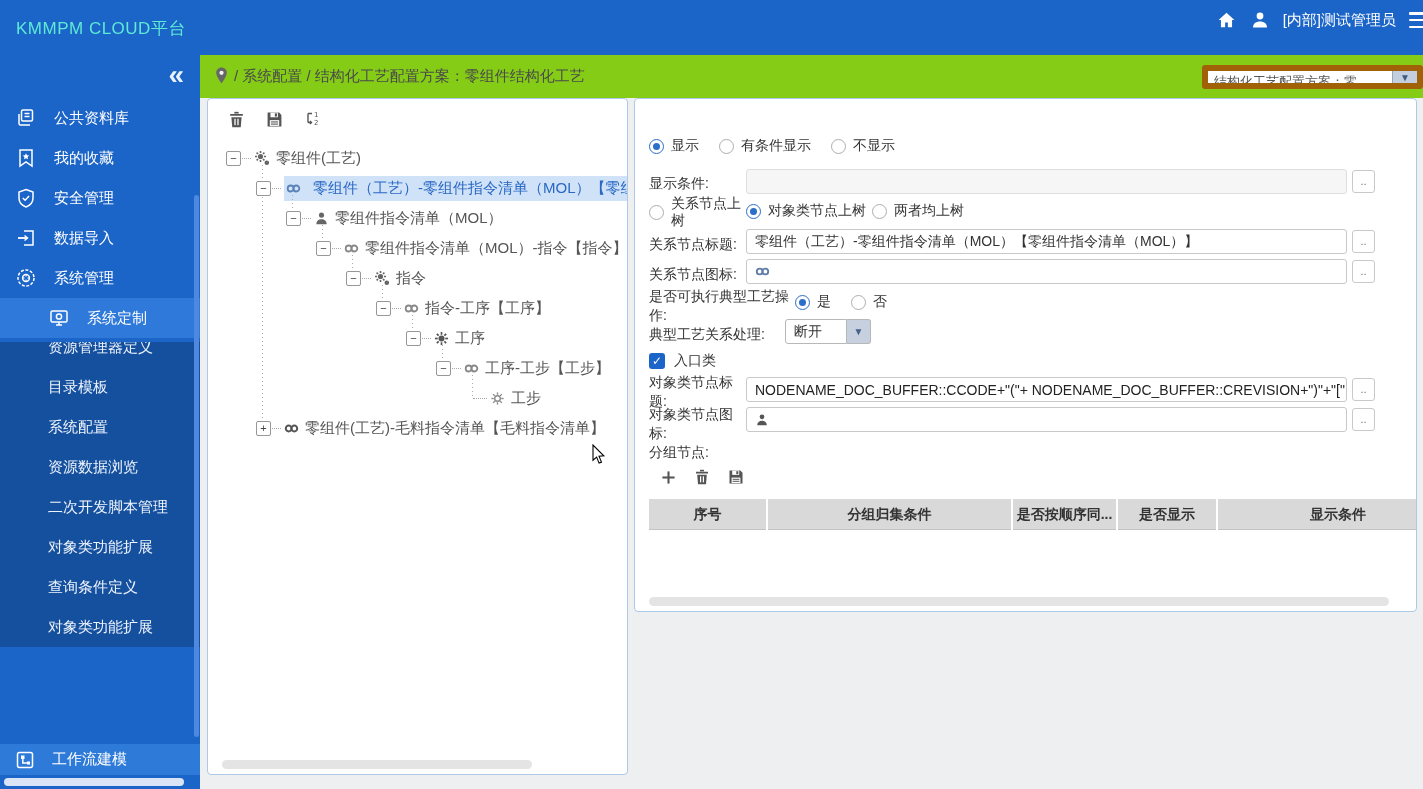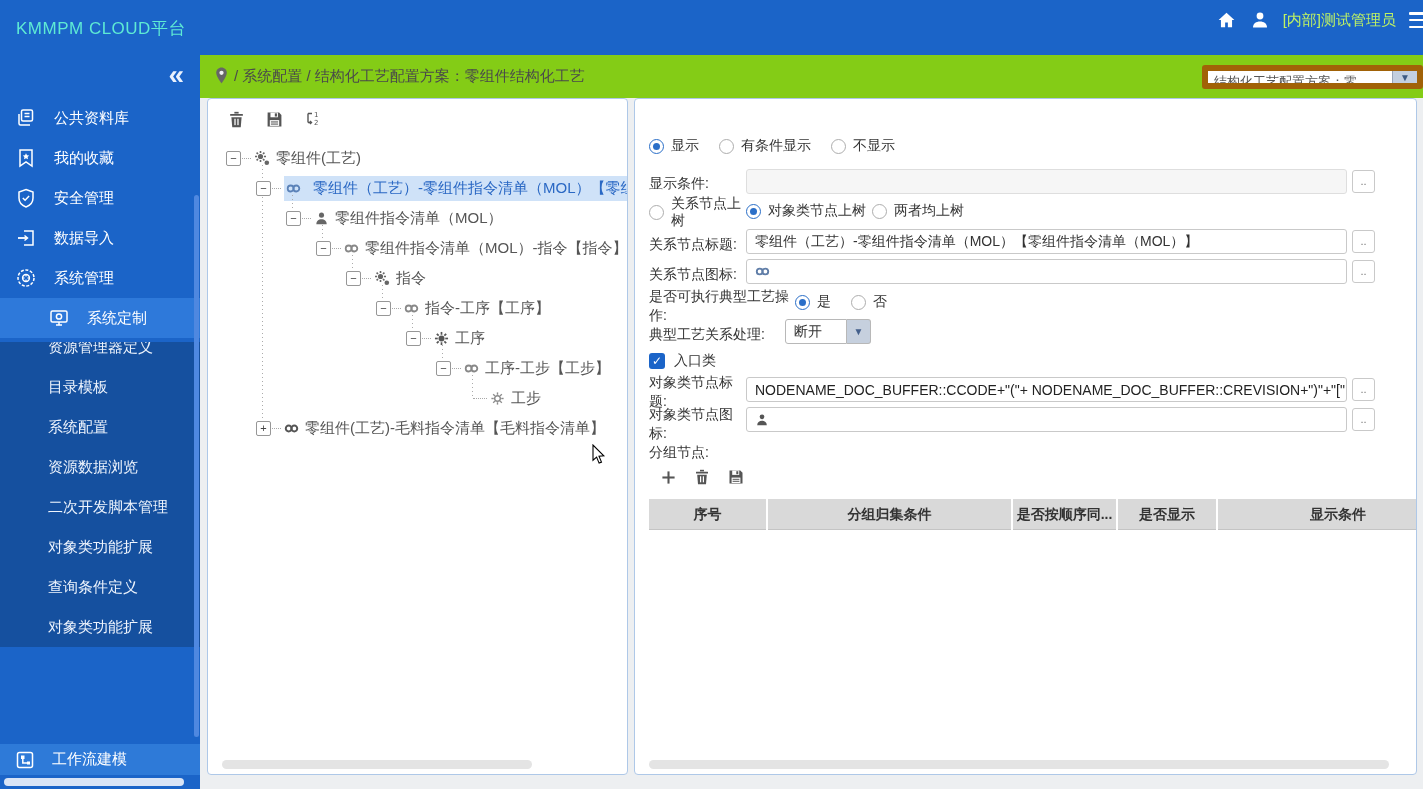--- a/index.html
+++ b/index.html
@@ -4,21 +4,21 @@
 <style>
   html,body{margin:0;padding:0;}
   body{width:1423px;height:789px;position:relative;overflow:hidden;background:#edeff1;
        font-family:"Liberation Sans","DejaVu Sans",sans-serif;}
   
   .app-header{position:absolute;left:0;top:0;width:1423px;height:55px;background:#1b64c8;}
   .brand{position:absolute;left:16px;top:17px;color:#5eead4;font-size:17px;font-weight:normal;letter-spacing:.5px;}
   .search-pill{position:absolute;left:575px;top:12px;width:260px;height:31px;background:#4d84d6;
        border-radius:16px;display:flex;align-items:center;padding-left:22px;box-sizing:border-box;
        color:#e9f1fc;font-size:15px;gap:18px;cursor:text;}
-  .header-right{position:absolute;right:0px;top:0;height:40px;display:flex;align-items:center;gap:13px;color:#bef264;font-size:15px;}
+  .header-right{position:absolute;right:0px;top:0;height:40px;display:flex;align-items:center;gap:13px;color:#ffffff;font-size:15px;}
   .hamburger{width:20px;height:16px;display:flex;flex-direction:column;justify-content:space-between;margin-right:-6px;}
   .hamburger i{display:block;height:2.5px;background:#fff;border-radius:1px;}
   
   .sidebar{position:absolute;left:0;top:55px;width:200px;height:734px;background:#1b64c8;overflow:hidden;}
   .collapse{position:absolute;top:4px;right:16px;color:#eaf2fd;font-size:28px;font-weight:bold;cursor:pointer;}
   .menu{position:absolute;top:43px;left:0;width:200px;}
   .mitem{display:flex;align-items:center;gap:17px;height:40px;padding-left:15px;color:#fff;font-size:15px;cursor:pointer;}
   .mitem.active{background:#2e79da;padding-left:48px;}
   .submenu{position:absolute;top:287px;left:0;width:200px;height:305px;background:#15509f;overflow:hidden;}
   .sitem{height:40px;line-height:40px;padding-left:48px;color:#eef4fd;font-size:15px;cursor:pointer;white-space:nowrap;}
@@ -30,21 +30,21 @@
   .crumbbar{position:absolute;left:200px;top:55px;width:1223px;height:43px;background:#84cc16;}
   .crumb-text{position:absolute;left:34px;top:12px;font-size:15px;color:#4a4a4a;}
   .pin{position:absolute;left:13px;top:11px;}
   .scheme-select{position:absolute;right:0px;top:10px;width:221px;height:24px;border:6px solid #a16207;border-radius:3px;
        background:#fff;display:flex;box-sizing:border-box;overflow:hidden;cursor:pointer;}
   .scheme-text{flex:1;font-size:13px;color:#555;line-height:22px;padding:0 6px;white-space:nowrap;overflow:hidden;}
   .scheme-arrow{width:24px;background:#c3cfdf;color:#3d5a82;font-size:10px;display:flex;align-items:center;justify-content:center;border-left:1px solid #98a5b8;}
   
   .panel{position:absolute;top:98px;background:#fff;border:1px solid #aec8e8;border-radius:4px;box-sizing:border-box;overflow:hidden;}
   .tree-panel{left:207px;width:421px;height:677px;}
-  .form-panel{left:634px;width:783px;height:677px;font-size:14px;color:#333;}
+  .form-panel{left:634px;width:783px;height:514px;font-size:14px;color:#333;}
   .tp-toolbar{height:40px;display:flex;align-items:center;gap:21px;padding-left:20px;}
   .hthumb{position:absolute;bottom:5px;height:9px;background:#e4e4e4;border-radius:5px;}
   
   .tree{position:relative;margin-top:4px;font-size:15px;color:#555;}
   .trow{height:30px;display:flex;align-items:center;white-space:nowrap;cursor:pointer;}
   .ebox{width:13px;height:13px;border:1px solid #979797;border-radius:2px;background:#fff;display:inline-flex;
         align-items:center;justify-content:center;font-size:11px;line-height:1;color:#444;flex:none;position:relative;z-index:2;}
   .stub{width:9px;border-top:1px dotted #a8a8a8;margin:0 3px 0 1px;flex:none;}
   .stub.wide{width:14px;}
   .ticon{margin-right:6px;flex:none;display:inline-flex;position:relative;z-index:2;}

